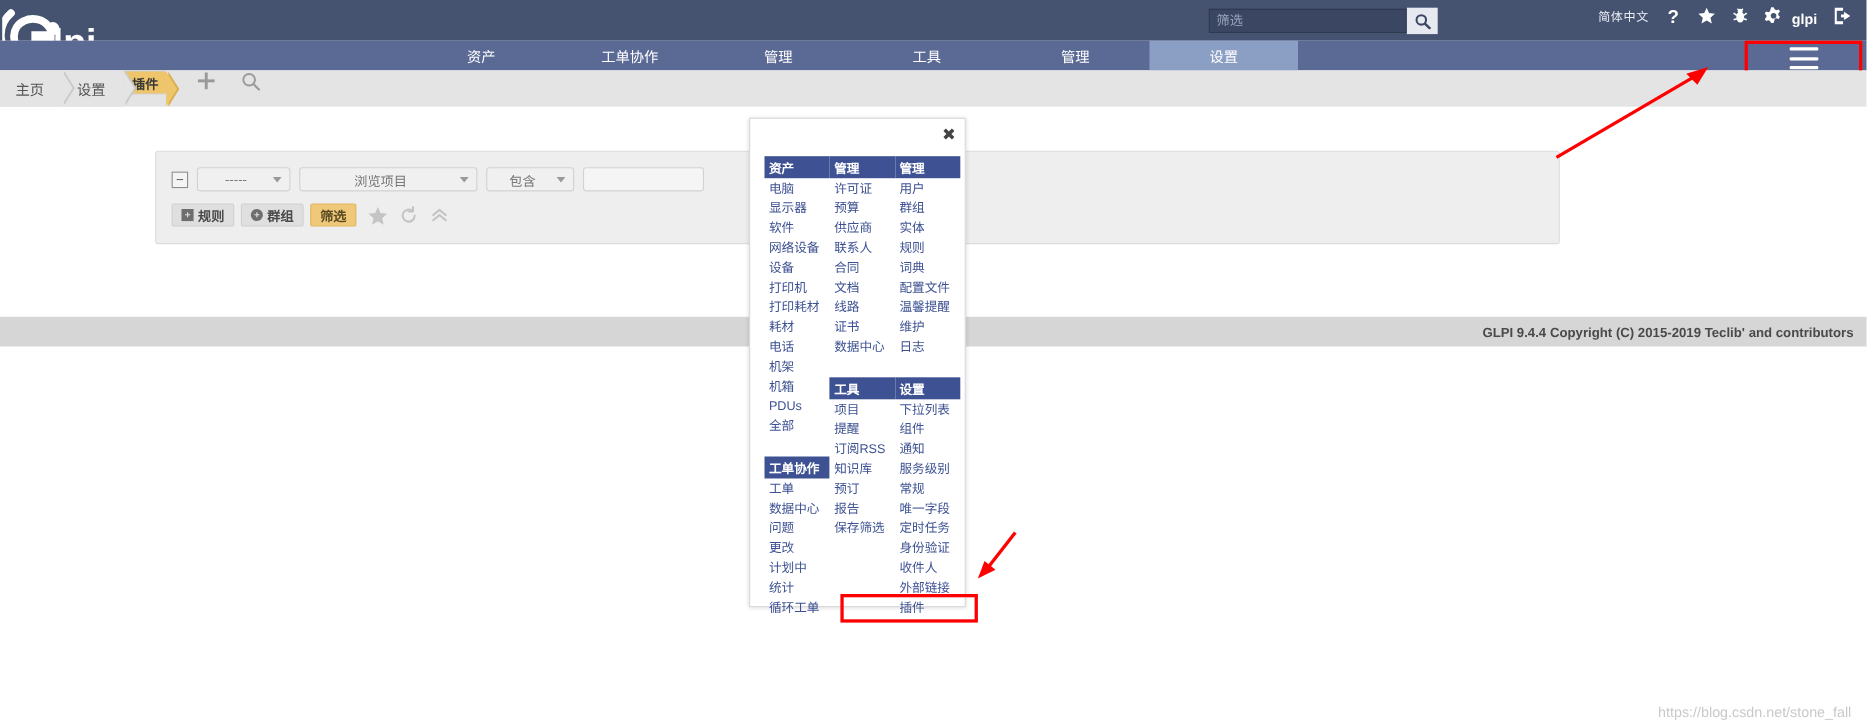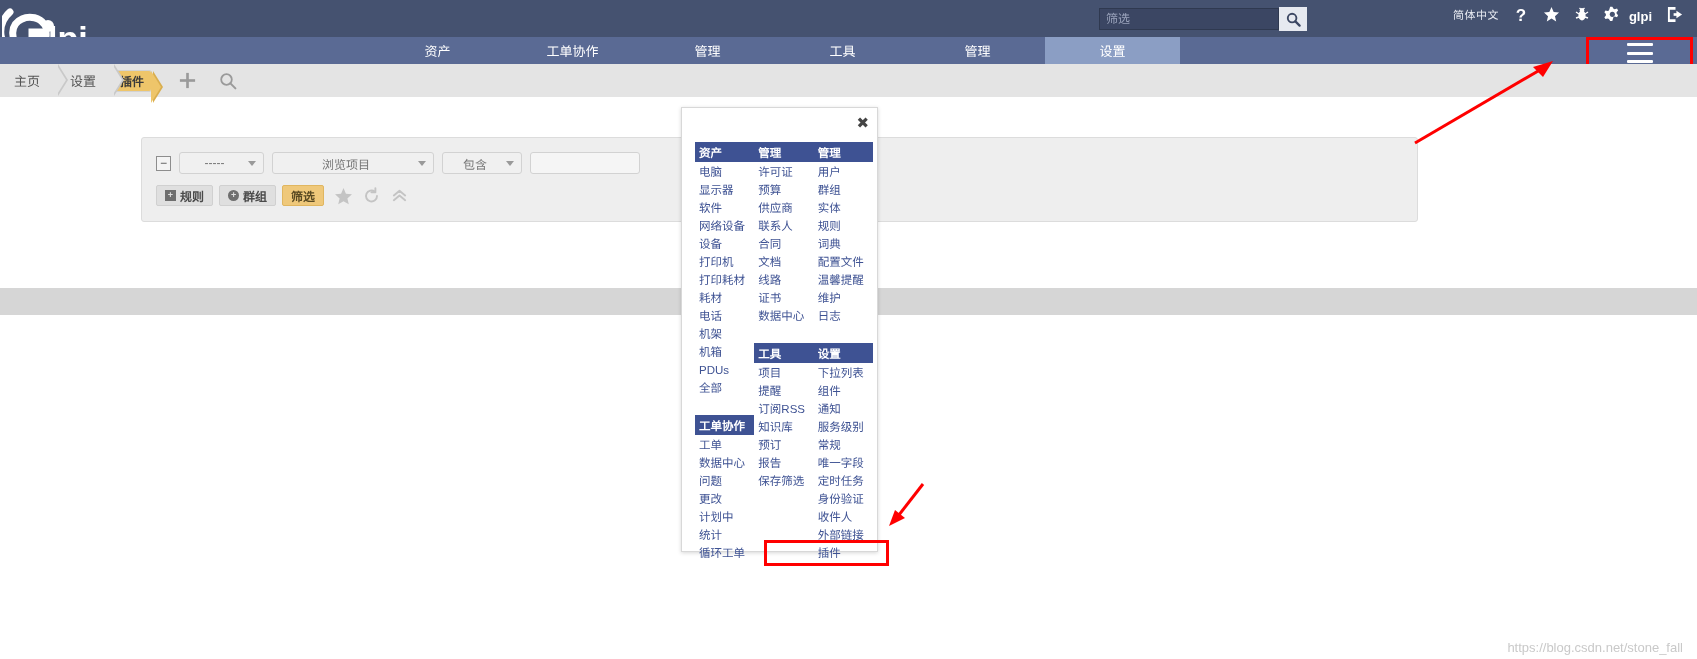--- a/index.html
+++ b/index.html
@@ -75,21 +75,21 @@
     padding-top: 3px;
     cursor: pointer;
   }
   .burger { width: 26px; height: 20px; display:flex; flex-direction:column; justify-content:space-between; }
   .burger i { display:block; height:3px; background:#fff; border-radius:1px; }
 
   
   .breadcrumb {
     position: absolute; left:0; top: 64px; width: 1697px; height: 33px;
     background: #e4e4e4;
-    display:flex; align-items:center;
+    display:flex; align-items:flex-start;
   }
   .crumb {
     position: relative; height: 33px; display:flex; align-items:center;
     padding: 0 16px 0 14px; font-size: 13px; color: #555; cursor:pointer;
     background: #e4e4e4;
   }
   .crumb::after{
     content:""; position:absolute; right:-10px; top:0;
     border-top:16.5px solid transparent; border-bottom:16.5px solid transparent;
     border-left:10px solid #e4e4e4; z-index:2;
@@ -353,20 +353,21 @@
       <span class="mini-tool">
         <svg width="17" height="17" viewBox="0 0 18 18">
           <polyline points="3,9 9,4 15,9" fill="none" stroke="#c4c4c4" stroke-width="2" stroke-linecap="round" stroke-linejoin="round"></polyline>
           <polyline points="3,14 9,9 15,14" fill="none" stroke="#c4c4c4" stroke-width="2" stroke-linecap="round" stroke-linejoin="round"></polyline>
         </svg>
       </span>
     </div>
   </div>
 
   <div class="footerbar"></div>
+  <div class="copyright">GLPI 9.4.4 Copyright (C) 2015-2019 Teclib' and contributors</div>
 
   <div class="panel">
     <span class="panel-close">✖</span>
     <div class="cols" id="mega-cols">
         <div class="col">
           <div class="grp-head">资产</div>
           <div class="mi">电脑</div>
           <div class="mi">显示器</div>
           <div class="mi">软件</div>
           <div class="mi">网络设备</div>

